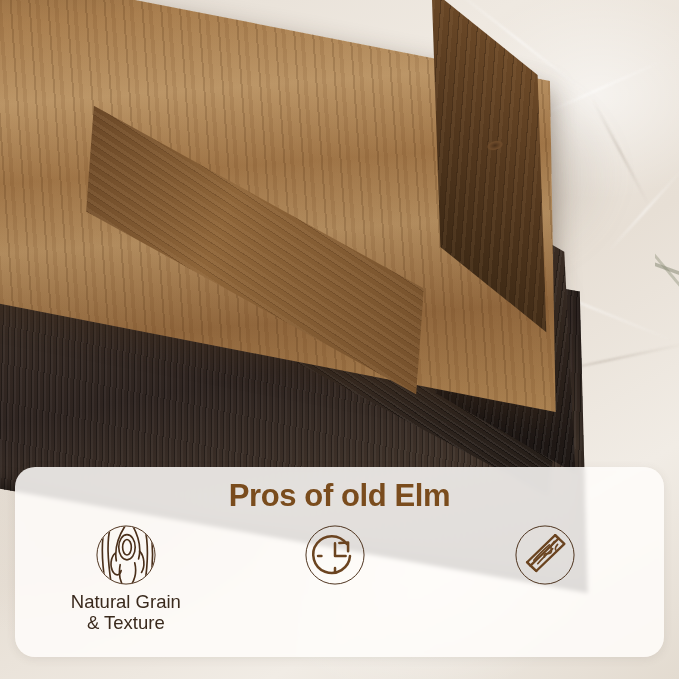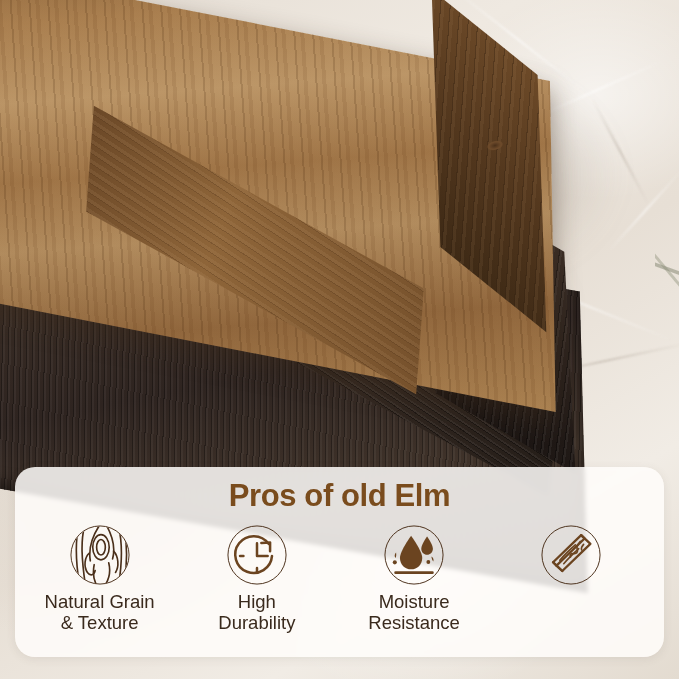--- a/index.html
+++ b/index.html
@@ -263,40 +263,22 @@
         <svg class="pro-icon" viewBox="0 0 64 64">
           <circle cx="32" cy="32" r="30" fill="none" stroke="#4a2f1a" stroke-width="1"></circle>
           <g fill="none" stroke="#6b4420" stroke-width="2.6" stroke-linecap="round" stroke-linejoin="round">
             <path d="M44 20.5 A19 19 0 1 0 47.5 33"></path>
             <polyline points="36.5,19.5 45.5,19 45.5,28"></polyline>
             <path d="M32 20 L32 33 L43 33"></path>
             <path d="M32 45.5 L32 49"></path>
             <path d="M18 33 L14.5 33"></path>
           </g>
         </svg>
-        <div class="pro-label">High
-Durability</div>
       </div>
 
-      <div class="pro-item">
-        <svg class="pro-icon" viewBox="0 0 64 64">
-          <circle cx="32" cy="32" r="30" fill="none" stroke="#4a2f1a" stroke-width="1"></circle>
-          <g fill="#6b4420">
-            <path d="M29 12 C29 12 17.5 27.5 17.5 35 C17.5 41.7 22.6 46.8 29 46.8 C35.4 46.8 40.5 41.7 40.5 35 C40.5 27.5 29 12 29 12 Z"></path>
-            <path d="M45.5 13 C45.5 13 39.5 21.5 39.5 25.6 C39.5 29.1 42.2 31.8 45.5 31.8 C48.8 31.8 51.5 29.1 51.5 25.6 C51.5 21.5 45.5 13 45.5 13 Z"></path>
-            <path d="M13.5 29.5 C11.8 31.2 11.6 33.6 12.9 35.2 C13.6 34 13.9 32.2 13.5 29.5 Z"></path>
-            <circle cx="12.2" cy="39.6" r="2.1"></circle>
-            <circle cx="46.8" cy="39.2" r="2.0"></circle>
-            <path d="M50 33.5 C52 34.8 52.6 36.8 51.9 38.6 C50.9 37.5 50.2 35.8 50 33.5 Z"></path>
-          </g>
-          <path d="M13 50.2 L51 50.2" fill="none" stroke="#6b4420" stroke-width="2.8" stroke-linecap="round"></path>
-        </svg>
-        <div class="pro-label">Moisture
-Resistance</div>
-      </div>
 
       <div class="pro-item">
         <svg class="pro-icon" viewBox="0 0 64 64">
           <circle cx="32" cy="32" r="30" fill="none" stroke="#4a2f1a" stroke-width="1"></circle>
           <g fill="none" stroke="#6b4420" stroke-width="2.4" stroke-linejoin="round" stroke-linecap="round">
             <path d="M13.5 39.5 L42.5 11.5 L52 20.5 L23 48.5 Z"></path>
             <path d="M13.5 39.5 L17 43 L46 15 L42.5 11.5"></path>
             <path d="M17 43 L23 48.5"></path>
           </g>
           <g fill="none" stroke="#6b4420" stroke-width="1.7" stroke-linecap="round">

